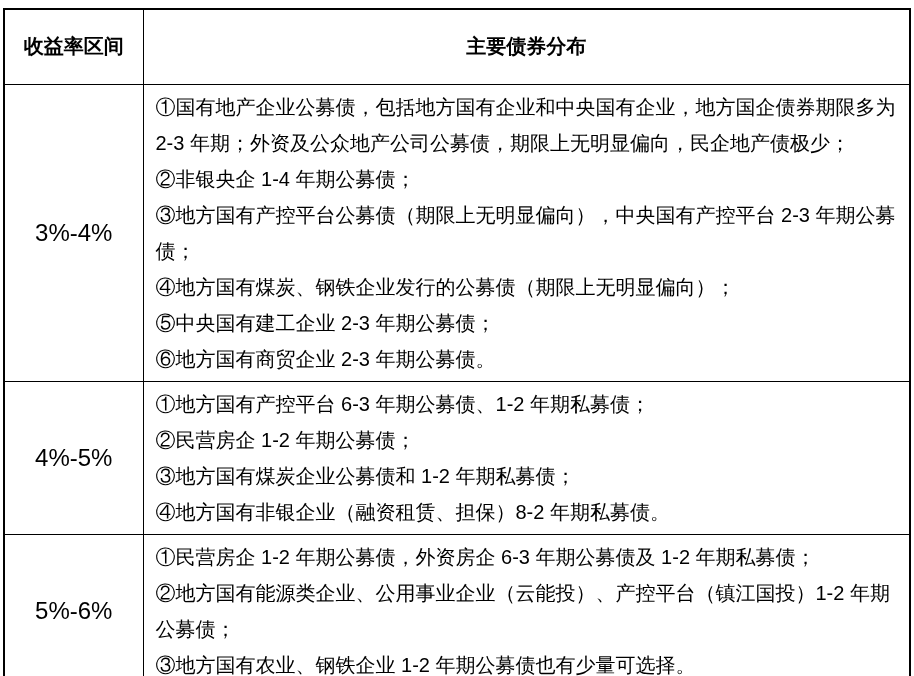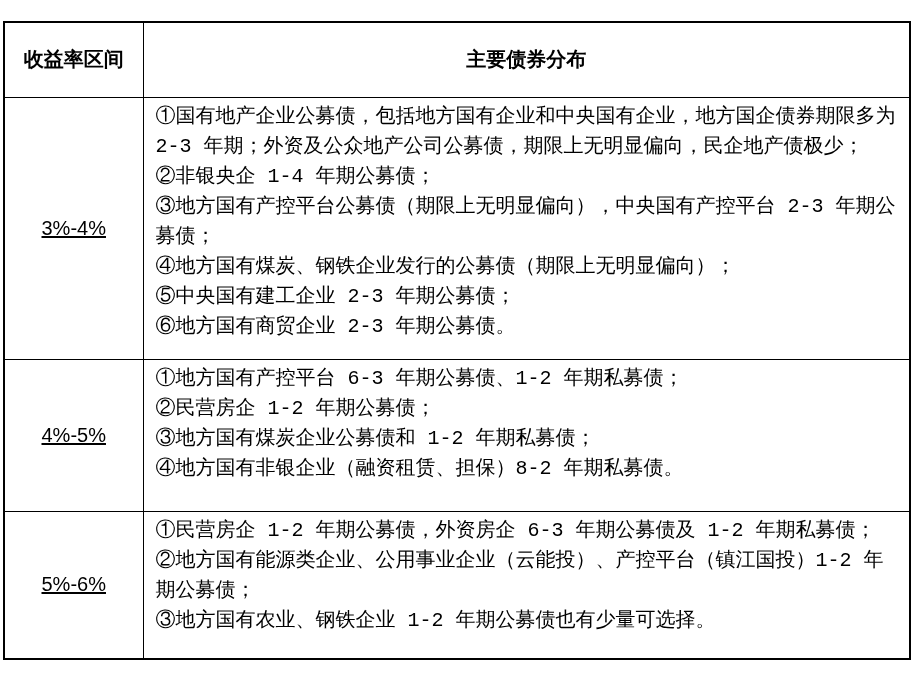--- a/index.html
+++ b/index.html
@@ -12,21 +12,21 @@
     background: #ffffff;
     color: #000000;
     font-family: "Liberation Sans", sans-serif;
     font-size: 20px;
     overflow: hidden;
   }
   .page {
     box-sizing: border-box;
     width: 834px;
     height: 676px;
-    padding: 21px 5px 0 3px;
+    padding: 8px 5px 0 3px;
   }
   table.bond-table {
     border-collapse: collapse;
     table-layout: fixed;
     width: 906px;
     border: 2px solid #000000;
   }
   table.bond-table th,
   table.bond-table td {
     border: 1.5px solid #000000;
@@ -43,36 +43,34 @@
   th.hcell {
     font-weight: bold;
     font-size: 20px;
     text-align: center;
     vertical-align: middle;
     padding: 0 4px;
   }
   td.range-cell {
     text-align: center;
     vertical-align: middle;
-    font-size: 20px;
+    font-size: 24px;
     padding: 0 4px;
     white-space: nowrap;
-    text-decoration: underline;
   }
   td.items-cell {
     vertical-align: top;
     padding: 4px 8px 4px 12px;
   }
   td.items-cell p {
     margin: 0;
-    line-height: 30px;
+    line-height: 36px;
     font-size: 20px;
     text-align: left;
     word-break: break-all;
-    font-family: Liberation Mono, monospace;
   }
 </style>
 </head>
 <body>
 
 <div class="page">
 
   <table class="bond-table">
     <colgroup>
       <col class="c-range">

